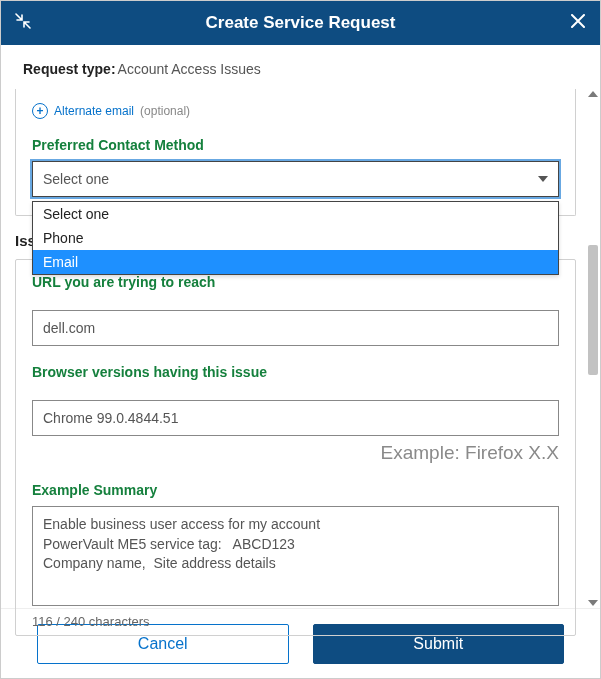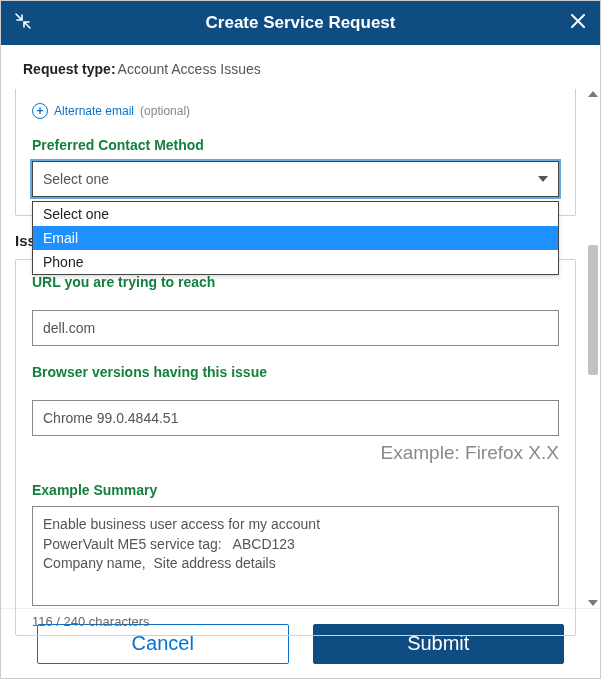--- a/index.html
+++ b/index.html
@@ -29,21 +29,21 @@
   .dropdown .opt-item { padding: 4px 10px; font-size: 14px; color: #222; }
   .dropdown .opt-item.highlight { background: #1e90ff; color: #fff; }
   .issue-title { font-size: 15px; font-weight: 700; color: #222; margin: 16px 0 10px; }
   .group-b { border: 1px solid #d0d0d0; border-radius: 2px; padding: 14px 16px 6px; }
   .input { width: 100%; height: 36px; border: 1px solid #888; padding: 0 10px; font-size: 14px; color: #555; display: flex; align-items: center; background: #fff; margin-top: 20px; }
   .helper { text-align: right; font-size: 19px; color: #8a8a8a; margin-top: 6px; }
   .mt18 { margin-top: 18px; }
   .textarea { width: 100%; height: 100px; border: 1px solid #888; padding: 8px 10px; font-size: 14px; color: #555; background: #fff; white-space: pre-wrap; line-height: 1.4; overflow: hidden; }
   .charcount { text-align: left; font-size: 13px; color: #666; margin-top: 8px; }
   .footer { height: 70px; padding: 0 36px; display: flex; align-items: center; justify-content: space-between; gap: 24px; border-top: 1px solid #eee; }
-  .btn { flex: 1; height: 40px; display: flex; align-items: center; justify-content: center; font-size: 20px; border-radius: 2px; cursor: pointer; }
+  .btn { flex: 1; height: 40px; display: flex; align-items: center; justify-content: center; font-size: 16px; border-radius: 2px; cursor: pointer; }
   .btn-cancel { border: 1px solid #0672CB; color: #0672CB; background: #fff; }
   .btn-submit { border: 1px solid #0e4c81; background: #0e4c81; color: #fff; }
 </style>
 </head>
 <body>
 
 <div class="modal">
   <div class="titlebar">
     <div class="minimize">
       <svg width="16" height="16" viewBox="0 0 16 16">
@@ -75,22 +75,22 @@
           <span class="alt-link">Alternate email</span>
           <span class="opt">(optional)</span>
         </div>
         <div class="field-label">Preferred Contact Method</div>
         <div class="select-box">
           <span>Select one</span>
           <span class="chev"></span>
         </div>
         <div class="dropdown">
           <div class="opt-item">Select one</div>
+          <div class="opt-item">Phone</div>
           <div class="opt-item highlight">Email</div>
-          <div class="opt-item">Phone</div>
         </div>
       </div>
 
       <div class="issue-title">Issue Details</div>
 
       <div class="group-b">
         <div class="field-label">URL you are trying to reach</div>
         <div class="input">
           <span>dell.com</span>
         </div>

